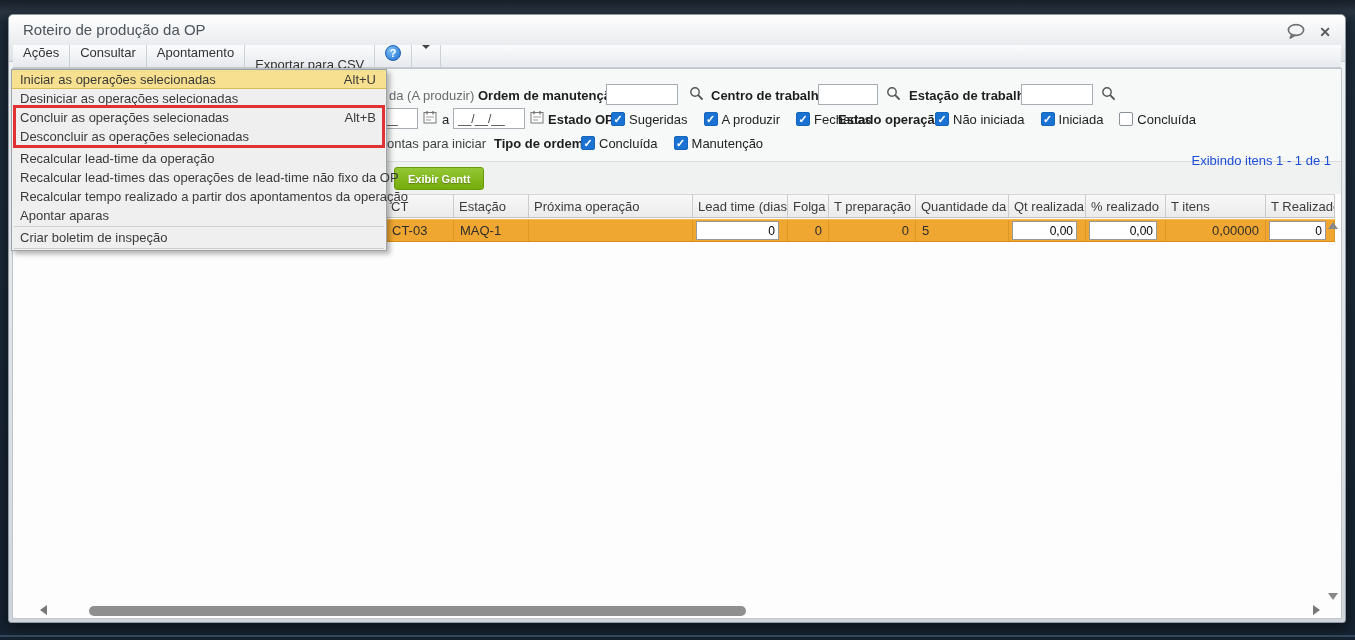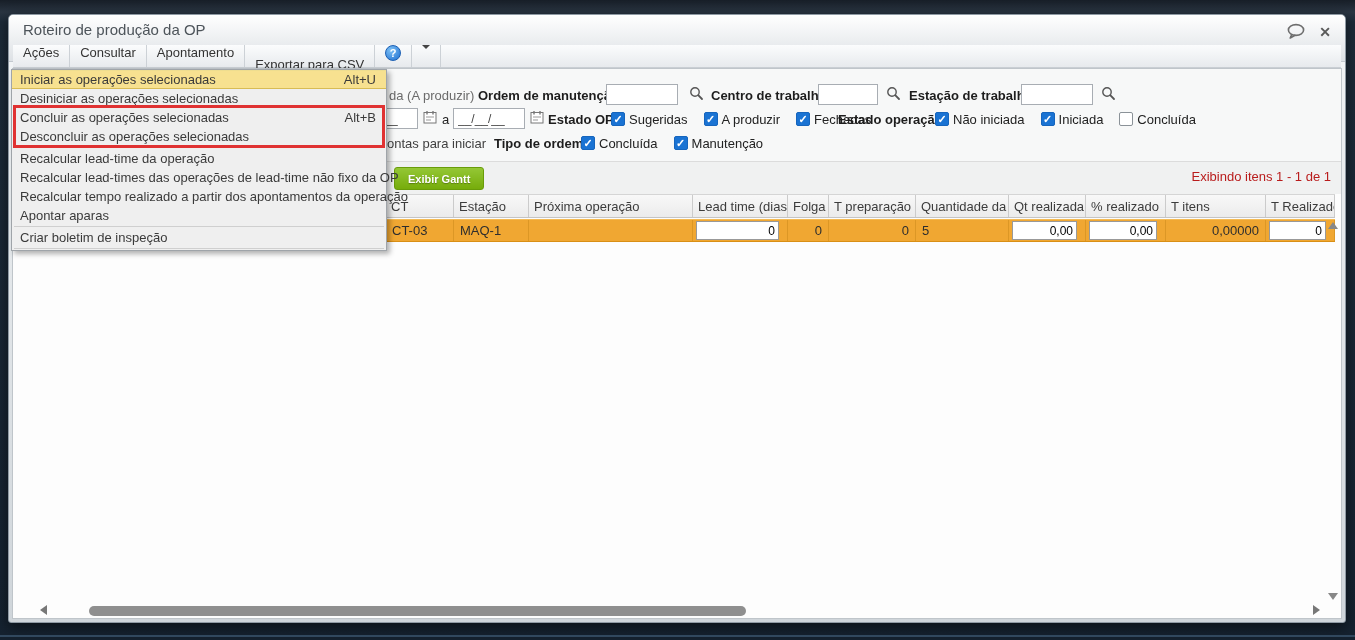--- a/index.html
+++ b/index.html
@@ -73,21 +73,21 @@
   .box { width:14px; height:14px; border:1px solid #8b9298; border-radius:2px; background:#fff; display:inline-flex; align-items:center; justify-content:center; }
   .box.on { background:#1a73d3; border-color:#1665bd; }
   .box.on::after { content:"✓"; color:#fff; font-size:11px; font-weight:bold; line-height:1; }
 
   
   .toolbar-row { position:absolute; left:0; right:0; top:92px; height:33px; background:#f0f1f1; border-top:1px solid #dcdcdc; }
   .gantt { position:absolute; left:381px; top:98px; height:23px; padding:0 13px;
     background:linear-gradient(#94c735,#76ac0b); border:1px solid #699c09; border-radius:3px;
     color:#fff; font-weight:bold; font-size:11px; display:flex; align-items:center; cursor:pointer;
     text-shadow:0 1px 1px rgba(0,0,0,.3); }
-  .paging { position:absolute; right:10px; top:100px; color:#b91c1c; }
+  .paging { position:absolute; right:10px; top:84px; color:#1d4ed8; }
 
   
   .grid-header { position:absolute; left:0; top:125px; height:24px; width:1322px; display:flex;
     background:linear-gradient(#f8f8f8,#ebebeb); border-top:1px solid #d5d5d5; border-bottom:1px solid #c4c4c4; }
   .gh { border-right:1px solid #cbcbcb; display:flex; align-items:center; padding-left:5px; color:#3c3c3c;
     white-space:nowrap; overflow:hidden; flex:none; cursor:pointer; }
   .grid-row { position:absolute; left:0; top:150px; height:23px; width:1322px; display:flex;
     border-top:1px solid #f4bb55; border-bottom:1px solid #d98f15; cursor:pointer; }
   .gc { border-right:1px solid rgba(160,105,0,.25); display:flex; align-items:center; color:#2e2e2e;
     white-space:nowrap; overflow:hidden; flex:none; }

